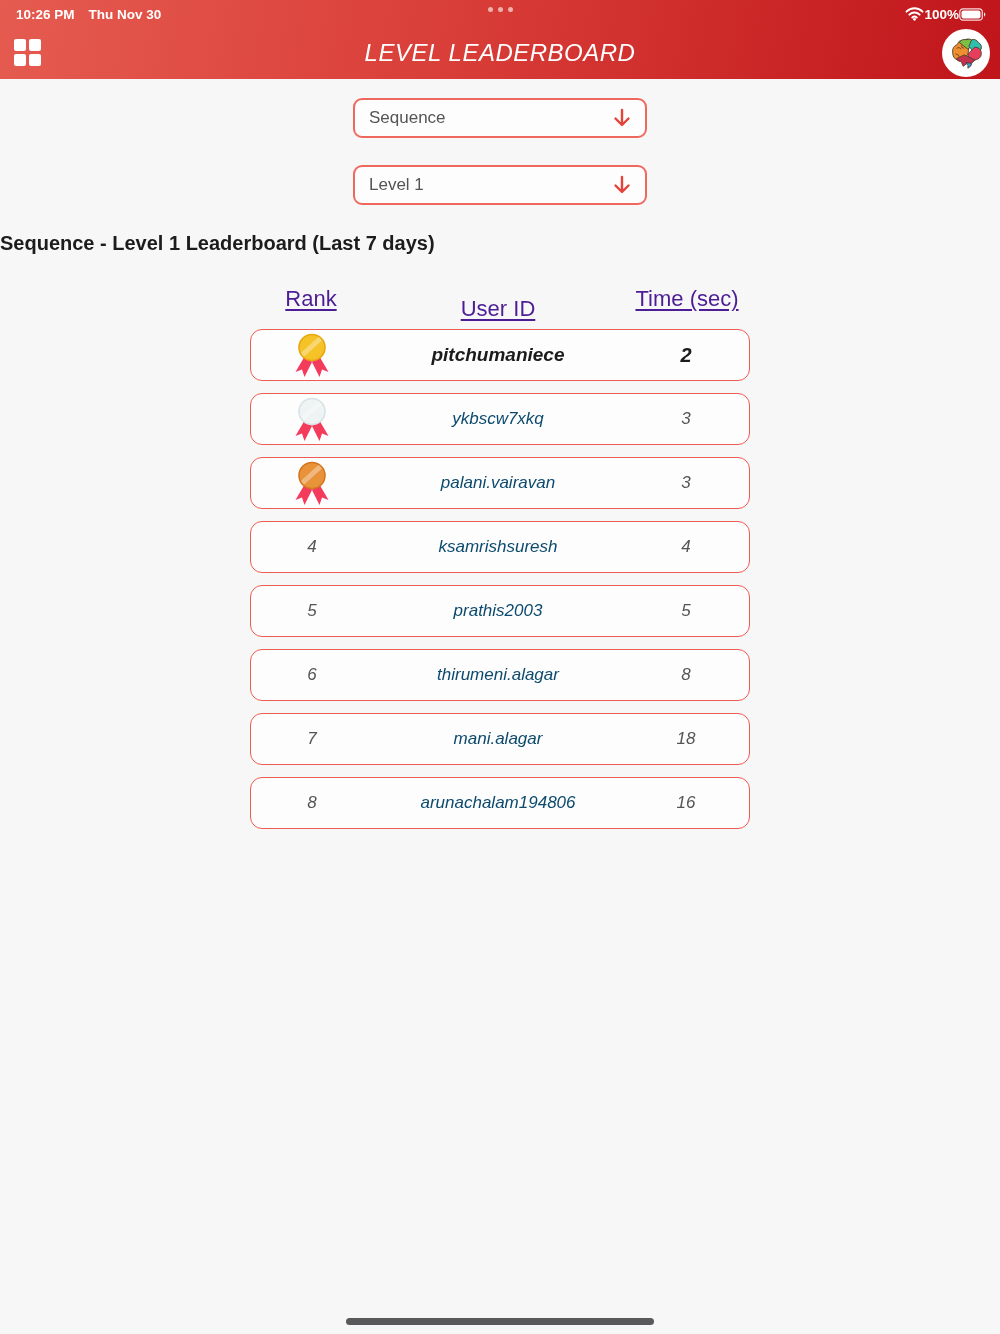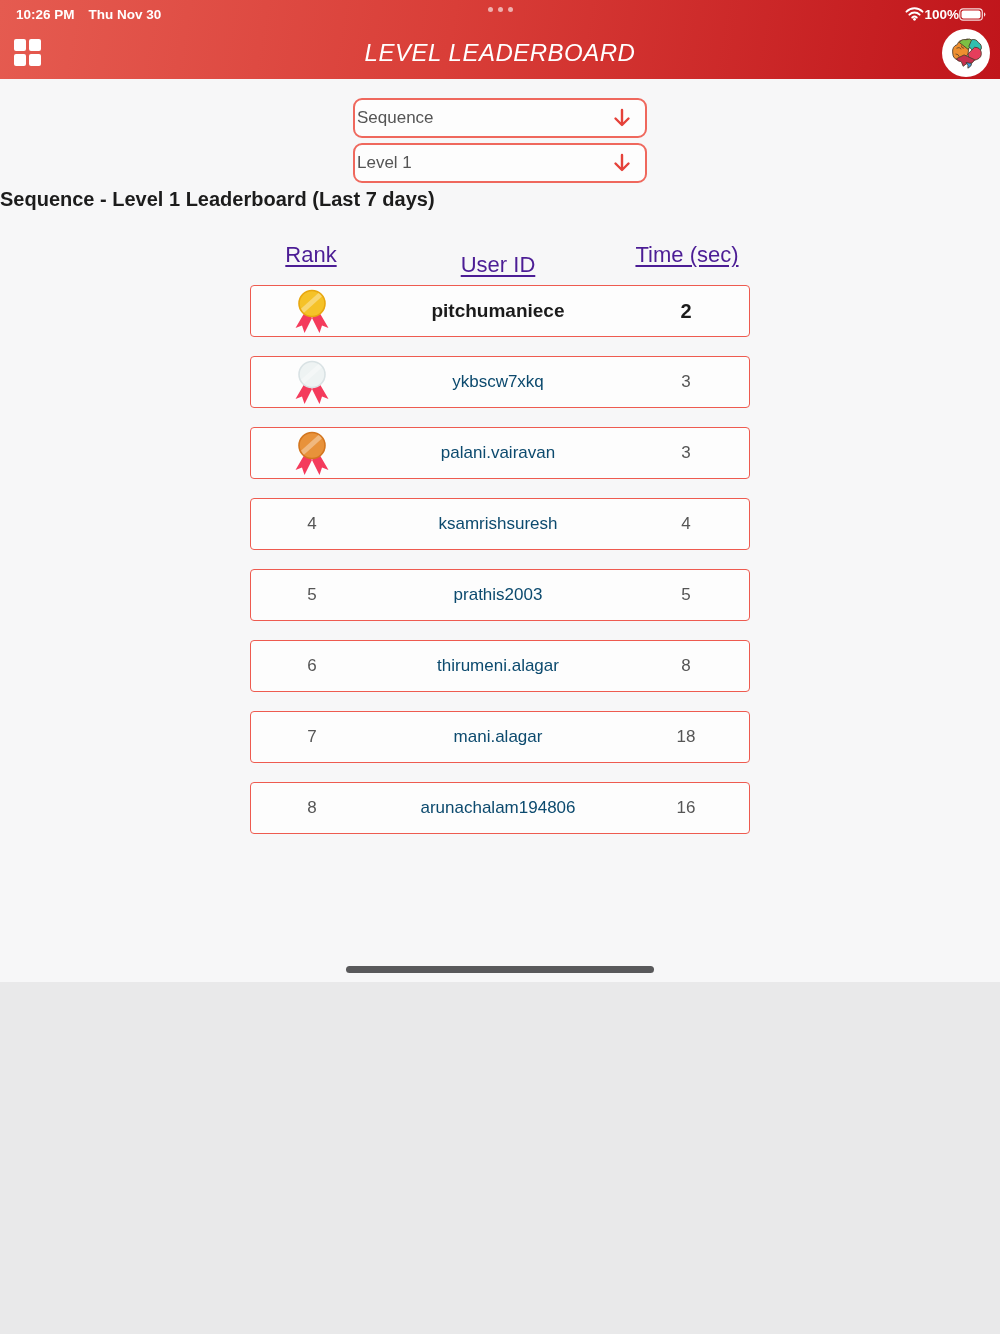--- a/index.html
+++ b/index.html
@@ -1,19 +1,19 @@
 <!DOCTYPE html>
 <html><head>
 <meta charset="utf-8">
 <style>
   * { margin:0; padding:0; box-sizing:border-box; }
   html,body { width:1000px; }
   body { font-family:"Liberation Sans", sans-serif; background:#e9e9ea; }
   .page {
-    position:relative; width:1000px; height:982px;
+    position:relative; width:1000px; height:1334px;
     background:#f7f7f8; overflow:hidden;
   }
 
   
   .topbar {
     background:linear-gradient(100deg,#e55b50 0%, #d93e38 45%, #c0151b 100%);
     padding-bottom:0;
   }
   .statusbar {
     height:26px; display:flex; align-items:center; justify-content:space-between;
@@ -37,42 +37,42 @@
   }
   .avatar {
     margin-left:auto; width:48px; height:48px; border-radius:50%;
     background:#fff; display:flex; align-items:center; justify-content:center;
     position:relative; z-index:2; cursor:pointer;
   }
 
   
   .content { padding-top:19px; }
   .dropdown {
-    width:294px; height:40px; margin:0 auto 5px; background:#fdfdfd;
+    width:294px; height:40px; margin:0 auto 27px; background:#fdfdfd;
     border:2px solid #ef685d; border-radius:9px;
-    display:flex; align-items:center; padding:0 12px 0 2px;
+    display:flex; align-items:center; padding:0 12px 0 14px;
     font-size:17px; color:#555; cursor:pointer;
   }
   .dropdown .dd-label { flex:1; }
 
   .lb-title { text-align:left; font-size:20px; font-weight:700; color:#1c1c1c; margin-top:1px; }
 
   .thead {
     width:500px; margin:21px auto 7px; display:flex; align-items:center;
     font-size:22px; font-weight:500; color:#4c1d95;
   }
   .thead .col { text-decoration:underline; text-underline-offset:3px; text-align:center; }
   .col-rank { width:122px; }
   .col-user { flex:1;margin-top:20px; }
   .col-time { width:126px; }
 
   .rows { width:500px; margin:0 auto; }
   .lb-row {
-    height:52px; background:#fdfdfd; border:1.6px solid #ee5b50; border-radius:4px;
-    margin-bottom:19px; display:flex; align-items:center;
+    height:52px; background:#fdfdfd; border:1.6px solid #ee5b50; border-radius:12px;
+    margin-bottom:12px; display:flex; align-items:center;font-style:italic;
   }
   .cell { text-align:center; }
   .cell.rank { width:122px; font-size:17px; color:#555; display:flex; justify-content:center; align-items:center; }
   .cell.user { flex:1; font-size:17px; color:#0c4a6e; }
   .cell.time { width:126px; font-size:17px; color:#555; }
   .lb-row.top .cell.user { font-size:19px; font-weight:bold; color:#1b1b1b; }
   .lb-row.top .cell.time { font-size:20px; font-weight:bold; color:#1b1b1b; }
   .medal-wrap { width:40px; height:46px; }
 
   

